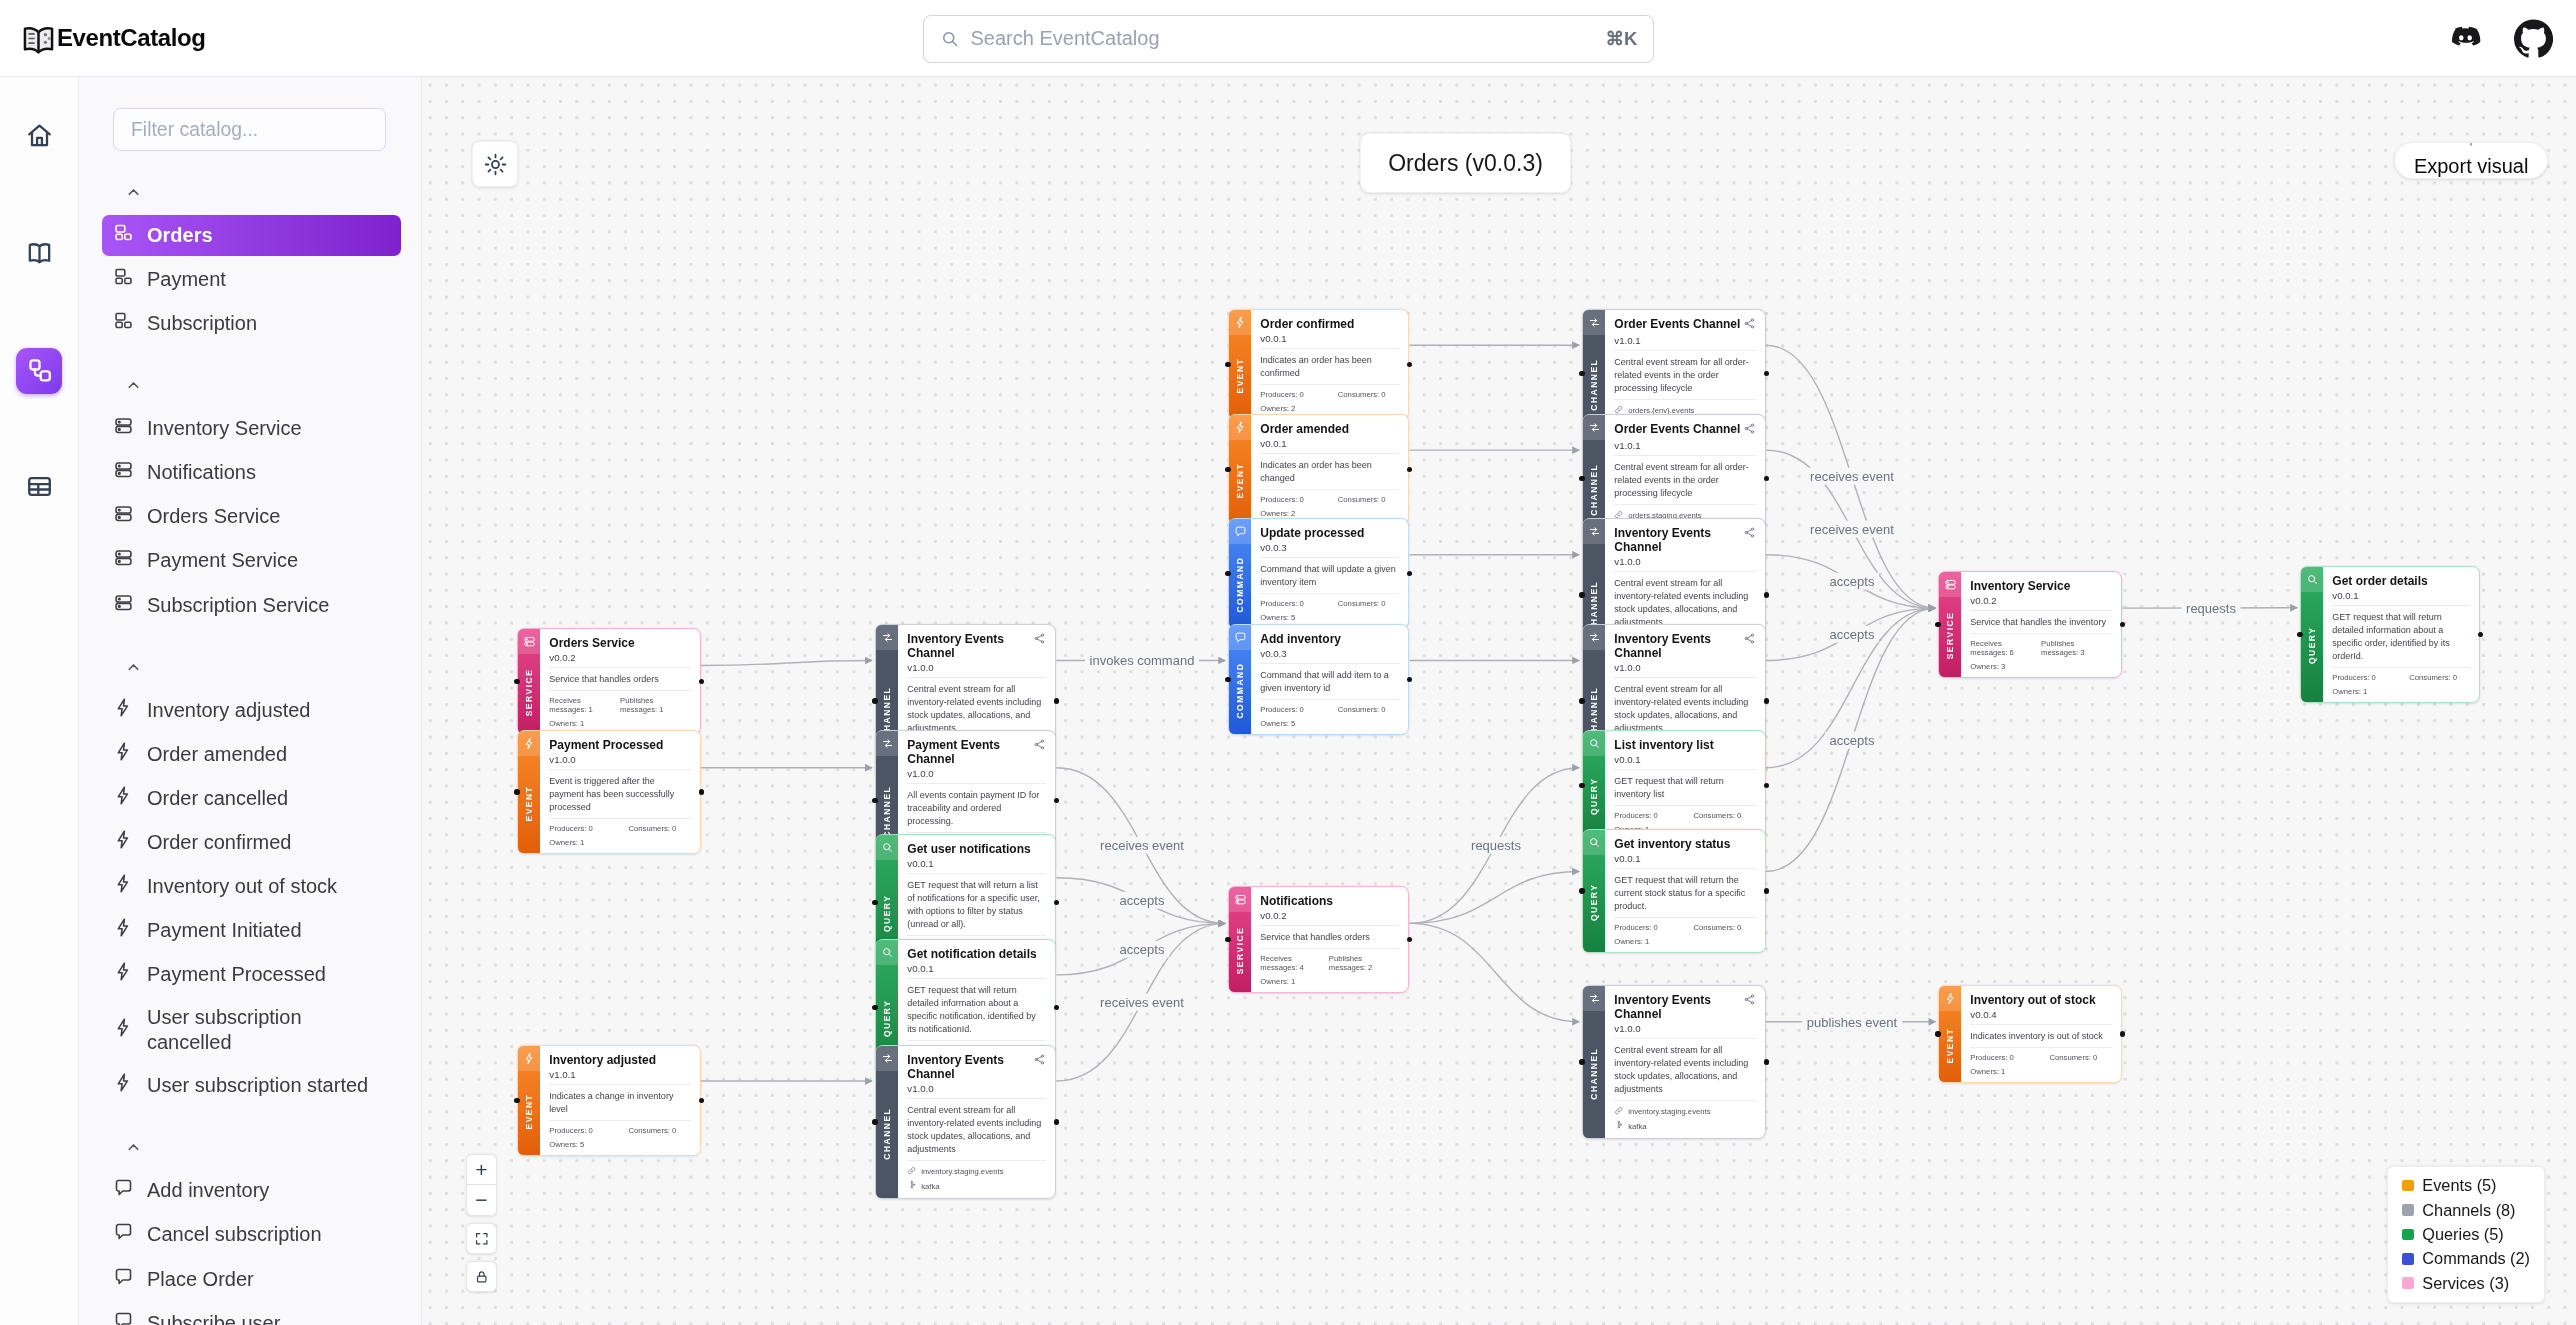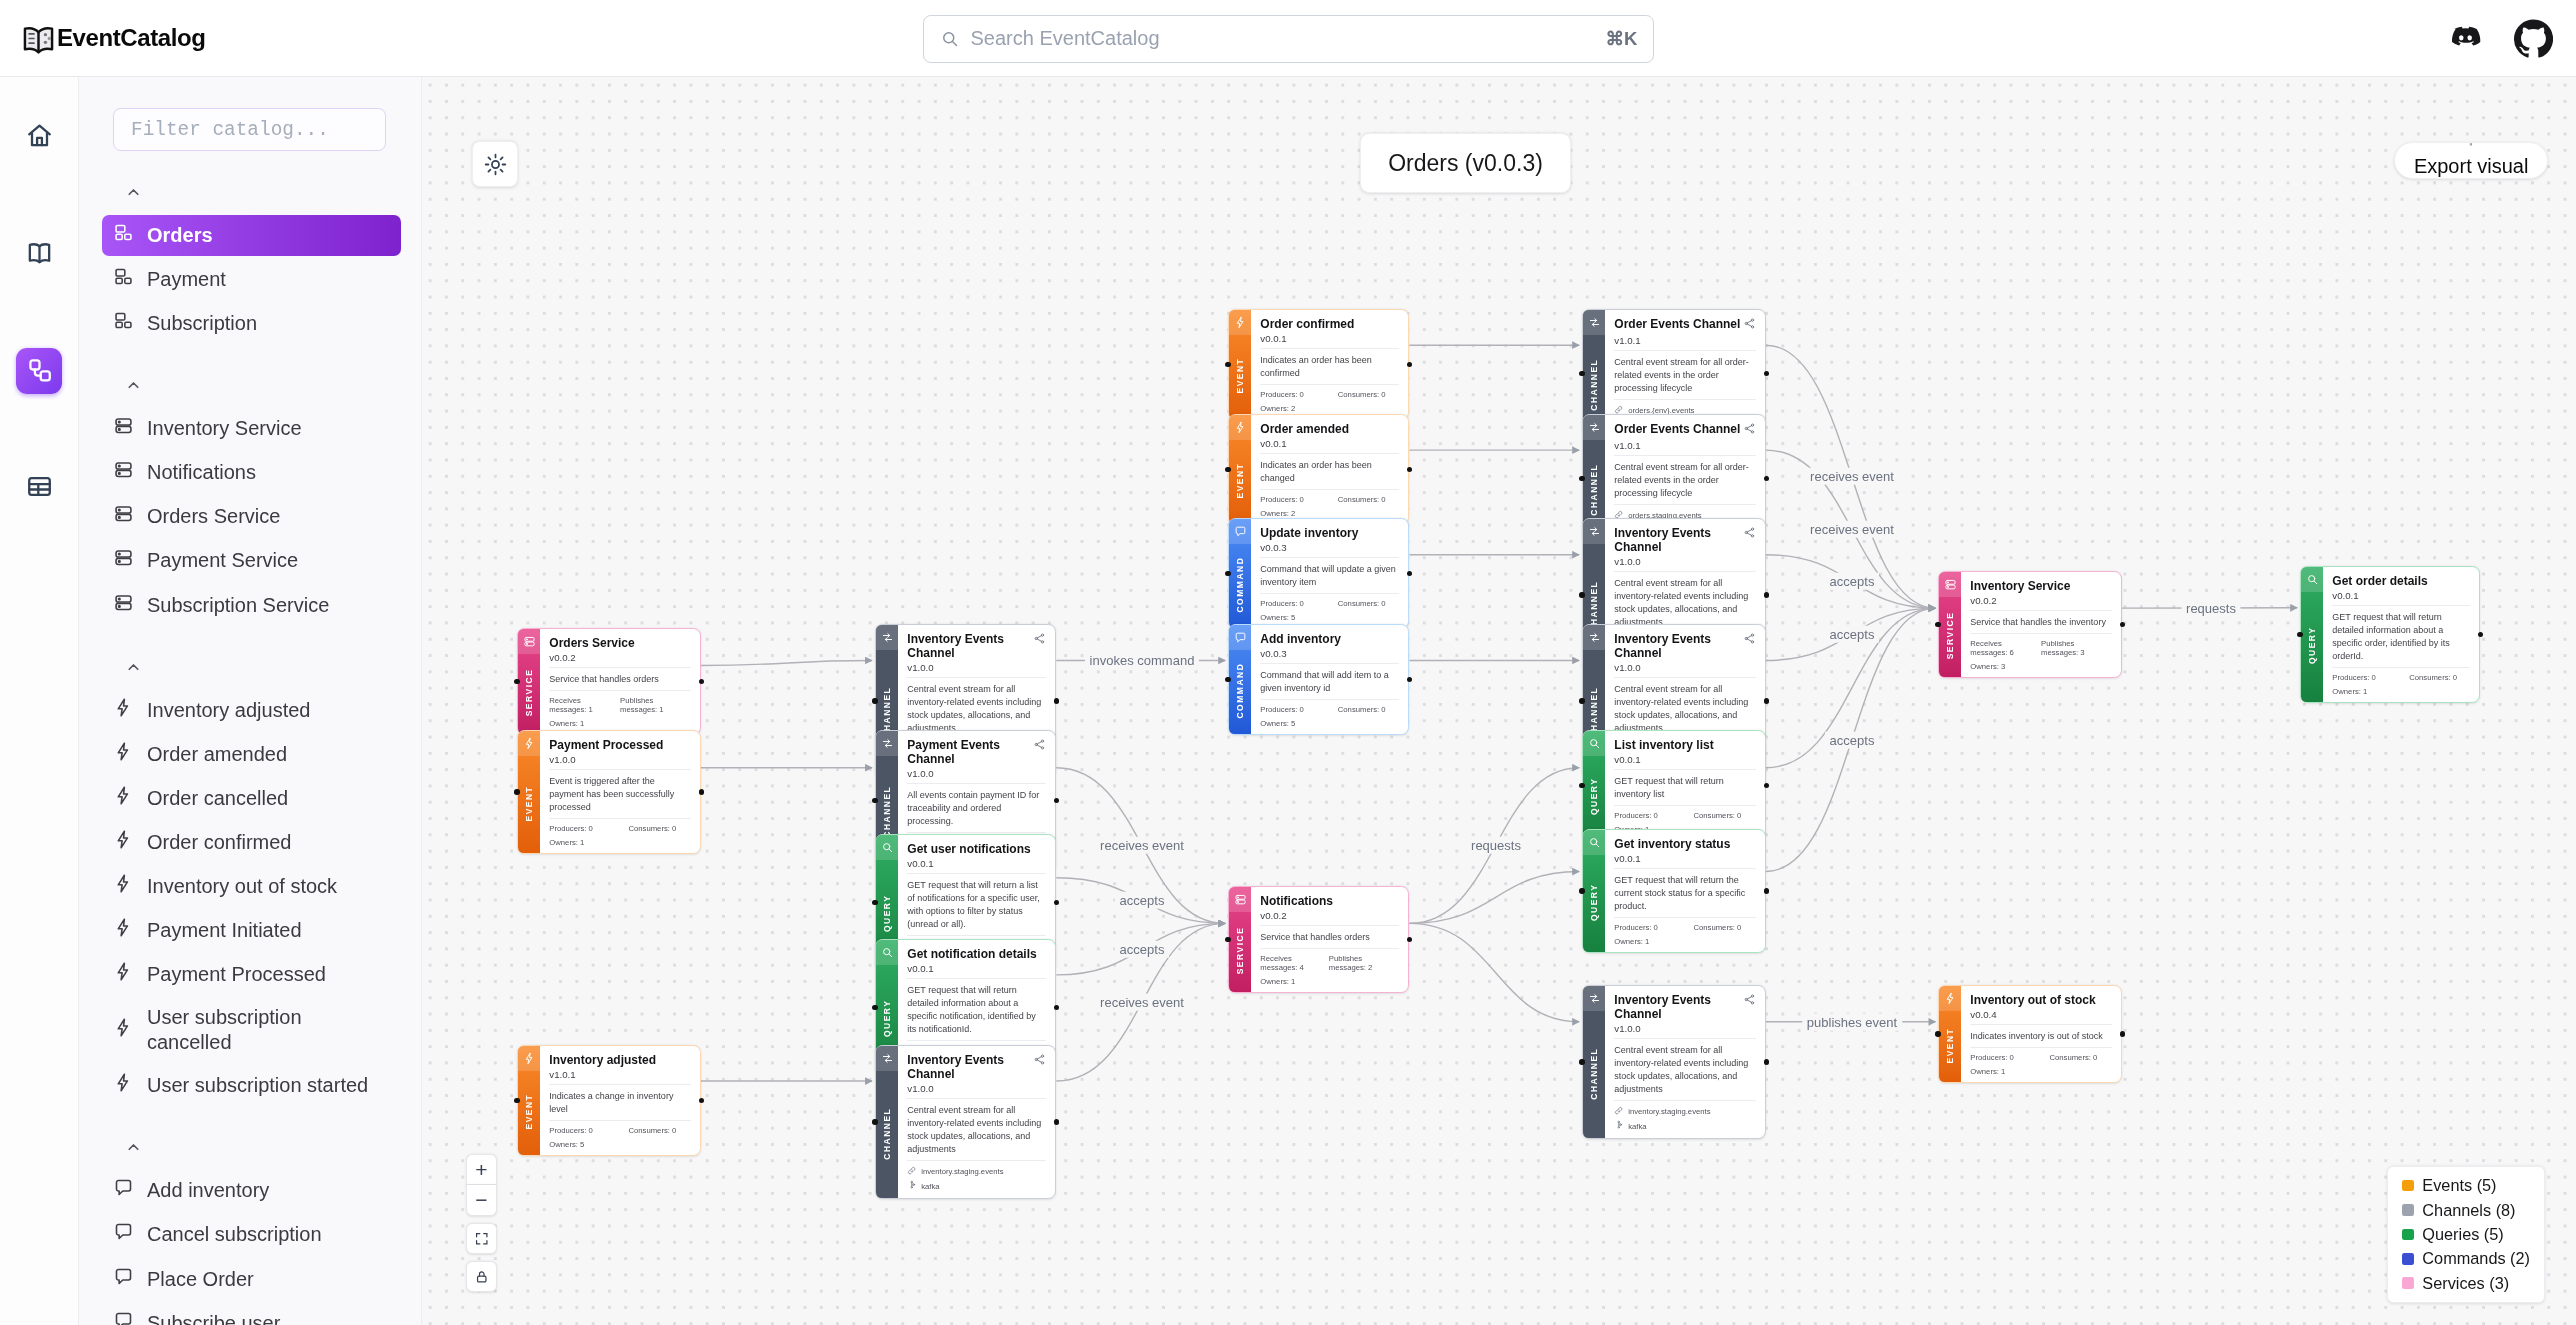--- a/index.html
+++ b/index.html
@@ -29,21 +29,21 @@
   .rail-btn { width:46px; height:46px; border:none; background:transparent; border-radius:11px;
               display:flex; align-items:center; justify-content:center; cursor:pointer; }
   .rail-btn svg { width:29px; height:29px; stroke:#334155; fill:none; stroke-width:1.9; stroke-linecap:round; stroke-linejoin:round; }
   .rail-btn.active { background:linear-gradient(135deg,#a855f7,#7c3aed); box-shadow:0 1.5px 4.6px rgba(124,58,237,.4); }
   .rail-btn.active svg { stroke:#fff; }
 
   
   #sidebar { position:absolute; left:79px; top:77px; bottom:0; width:343px; background:#f9f9fb;
              border-right:0.8px solid #ececf1; padding:31px 20px 0 23px; overflow:hidden; z-index:20; }
   #filter { width:273px; height:43px; margin-left:11px; border:1.2px solid #ded2f5; border-radius:7.7px;
-            background:#fdfdff; font-size:19.4px; color:#333; padding:0 17px; outline:none; font-family:Liberation Mono, monospace; }
+            background:#fdfdff; font-size:19.4px; color:#333; padding:0 17px; outline:none; font-family:Liberation Sans, sans-serif; }
   #filter::placeholder { color:#a6adbb; }
   .sec { margin-top:33px; }
   .sec-head { display:flex; align-items:center; gap:12.4px; padding-left:11px; cursor:pointer; }
   .sec-title { font-size:21px; font-weight:700; color:#141417; }
   .sec-head svg { width:17px; height:17px; stroke:#55575e; stroke-width:2.4; fill:none; stroke-linecap:round; stroke-linejoin:round; }
   .sec-items { margin-top:11px; display:flex; flex-direction:column; gap:3.1px; }
   .sitem { display:flex; align-items:center; gap:13px; padding:7px 11px; border-radius:7px; cursor:pointer; }
   .sitem svg { width:21px; height:21px; flex:0 0 21px; stroke:#3f3f46; fill:none; stroke-width:1.8; stroke-linecap:round; stroke-linejoin:round; }
   .sitem span { font-size:20px; color:#3a3a40; line-height:1.25; }
   .sitem.active { background:linear-gradient(90deg,#a855f7,#7e22ce); }
@@ -744,21 +744,21 @@
     <div class="stripe">
       <span class="sicon">
               <svg class="" viewBox="0 0 24 24" fill="none" stroke="currentColor" stroke-width="1.8" stroke-linecap="round" stroke-linejoin="round">
                 <path d="M4 6.2A2.2 2.2 0 0 1 6.2 4h11.6A2.2 2.2 0 0 1 20 6.2v7.6a2.2 2.2 0 0 1-2.2 2.2h-6.6L7 20v-4H6.2A2.2 2.2 0 0 1 4 13.8z"></path>
               </svg>
             </span>
       <span class="slabel">COMMAND</span>
     </div>
     <div class="nbody">
       <div class="ntitle">
-              <span>Update inventory</span>
+              <span>Update processed</span>
             </div>
       <div class="nver">v0.0.3</div>
       <div class="ndesc">Command that will update a given inventory item</div>
       <div class="stats">
               <span>Producers: 0</span>
               <span>Consumers: 0</span>
             </div>
       <div class="stats">
               <span>Owners: 5</span>
             </div>

